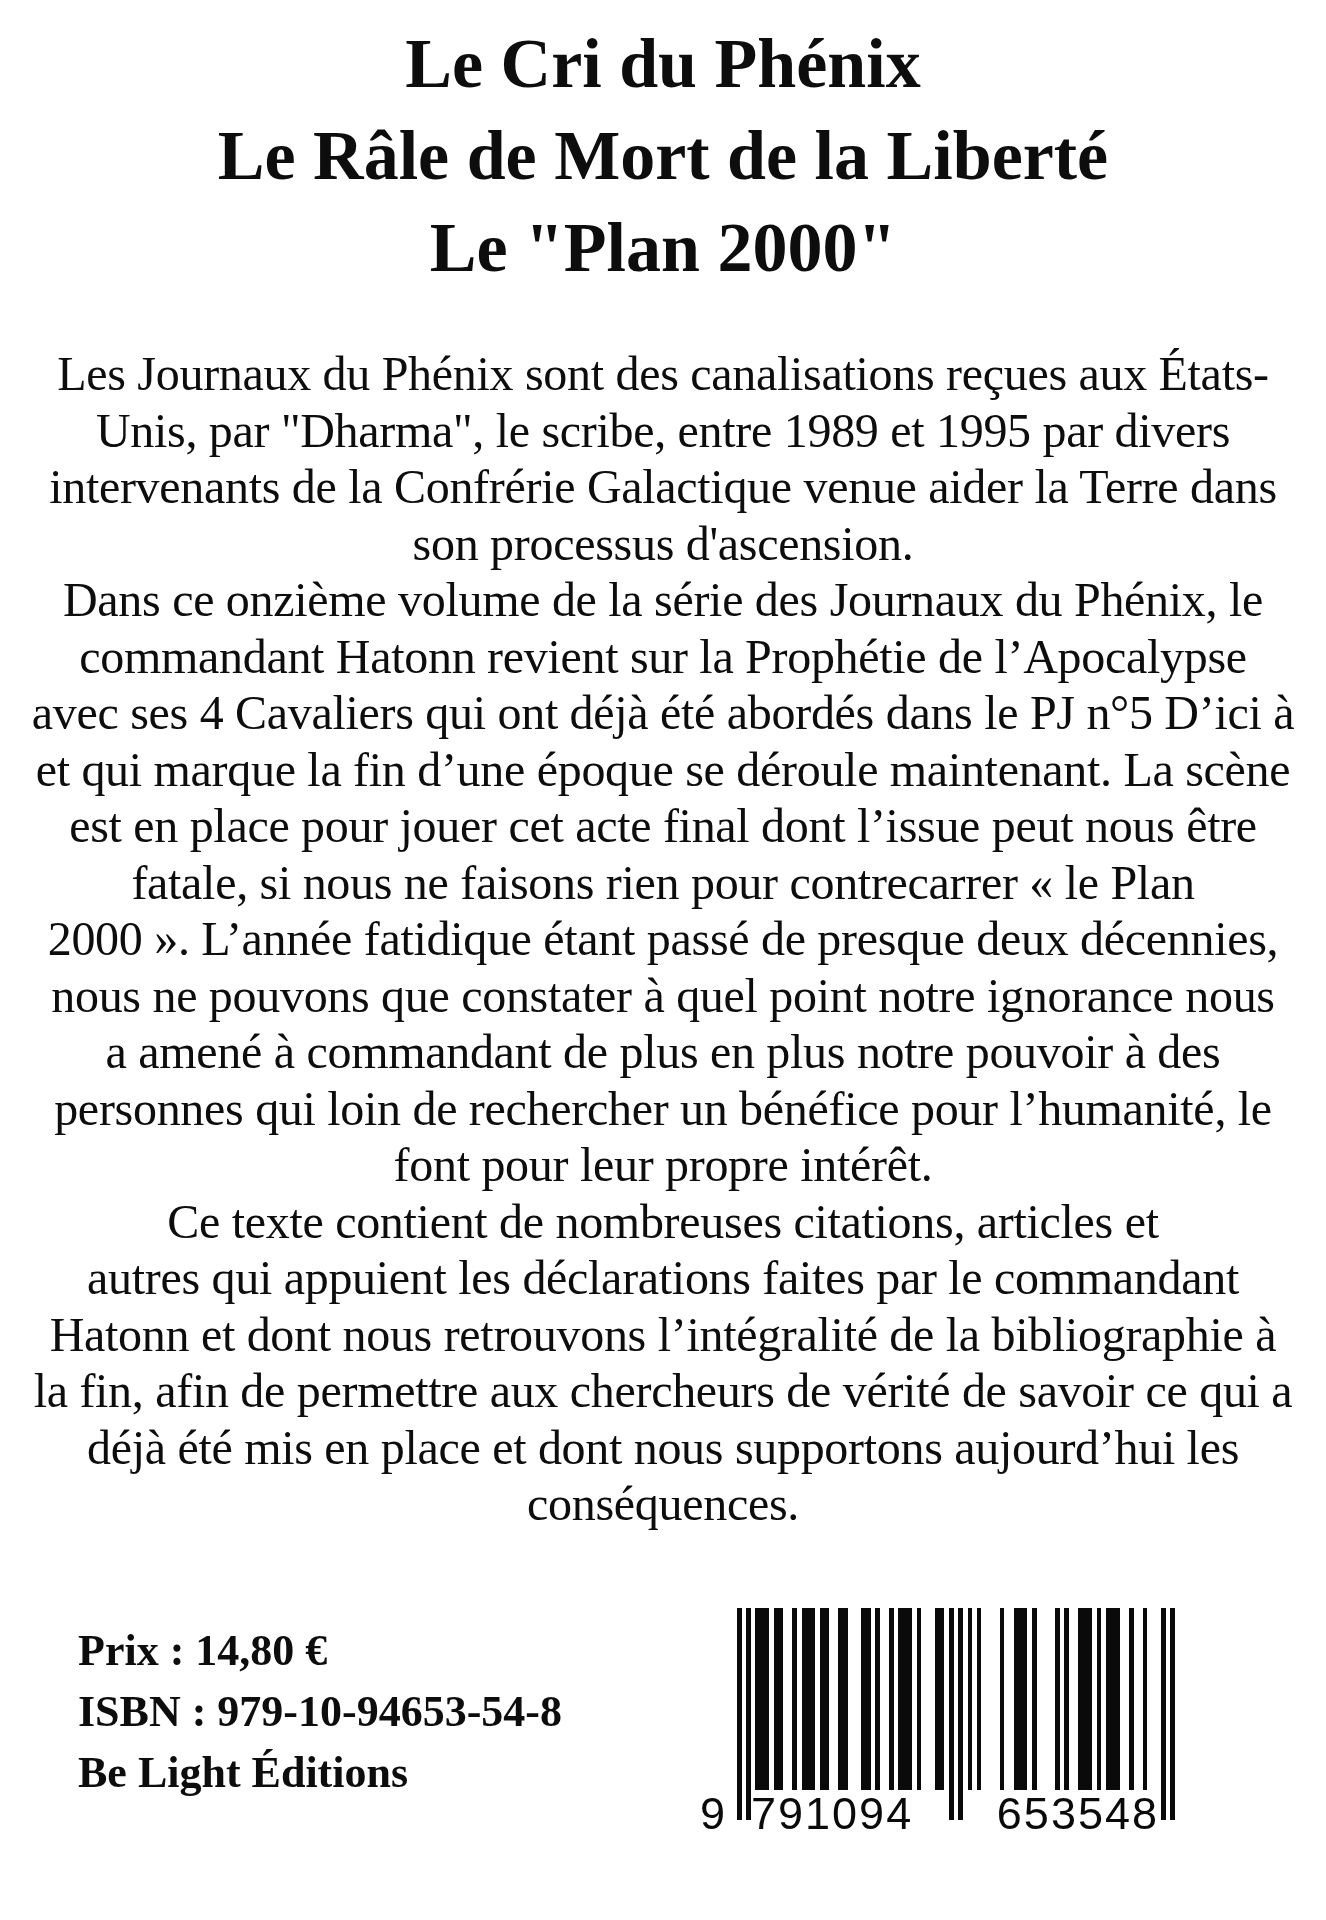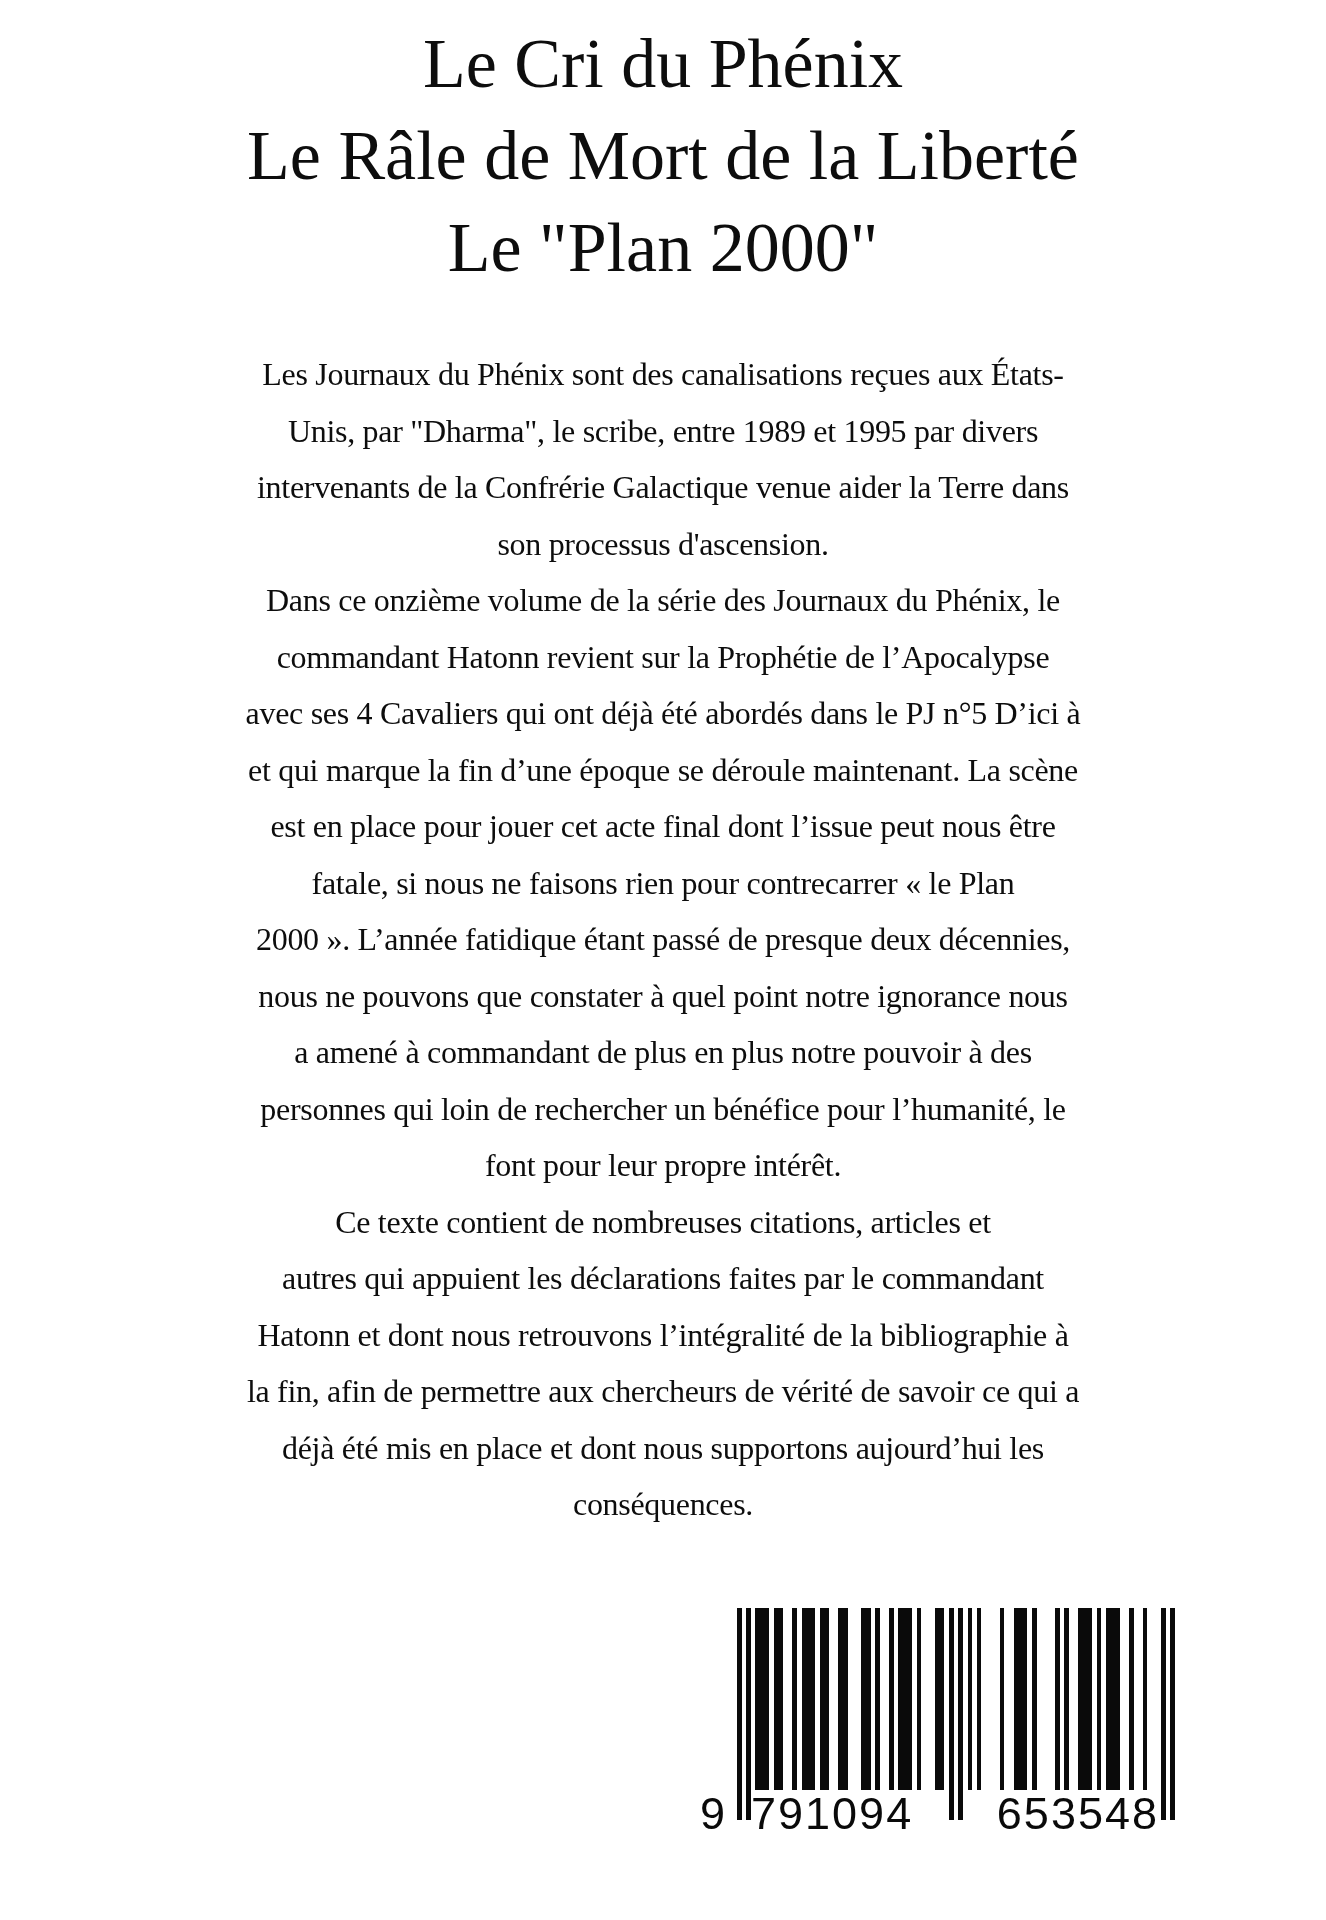--- a/index.html
+++ b/index.html
@@ -17,35 +17,35 @@
   
   .title-block {
     position: absolute;
     top: 18px;
     left: 0;
     width: 100%;
     text-align: center;
   }
   .title-line {
     font-size: 70px;
-    font-weight: 400;
+    font-weight: 700;
     line-height: 92px;
     white-space: nowrap;
   }
 
   
   .description {
     position: absolute;
     top: 346px;
     left: 0;
     width: 100%;
     text-align: center;
   }
   .desc-line {
-    font-size: 32px;
+    font-size: 48px;
     line-height: 56.5px;
     letter-spacing: -0.3px;
     white-space: nowrap;
   }
 
   
   .pub-info {
     position: absolute;
     left: 78px;
     top: 1620px;
@@ -112,20 +112,25 @@
       <div class="desc-line">personnes qui loin de rechercher un bénéfice pour l’humanité, le</div>
       <div class="desc-line">font pour leur propre intérêt.</div>
       <div class="desc-line">Ce texte contient de nombreuses citations, articles et</div>
       <div class="desc-line">autres qui appuient les déclarations faites par le commandant</div>
       <div class="desc-line">Hatonn et dont nous retrouvons l’intégralité de la bibliographie à</div>
       <div class="desc-line">la fin, afin de permettre aux chercheurs de vérité de savoir ce qui a</div>
       <div class="desc-line">déjà été mis en place et dont nous supportons aujourd’hui les</div>
       <div class="desc-line">conséquences.</div>
     </div>
 
+  <div class="pub-info">
+    <div class="pub-line">Prix : 14,80 €</div>
+    <div class="pub-line">ISBN : 979-10-94653-54-8</div>
+    <div class="pub-line">Be Light Éditions</div>
+  </div>
 
   <div class="barcode">
     <svg class="barcode-bars" width="438" height="212" viewBox="0 0 438 212" xmlns="http://www.w3.org/2000/svg">
         <rect x="0.00" y="0" width="4.61" height="212" fill="#0a0a0a"></rect>
         <rect x="9.22" y="0" width="4.61" height="212" fill="#0a0a0a"></rect>
         <rect x="18.44" y="0" width="13.83" height="182" fill="#0a0a0a"></rect>
         <rect x="36.88" y="0" width="9.22" height="182" fill="#0a0a0a"></rect>
         <rect x="55.33" y="0" width="4.61" height="182" fill="#0a0a0a"></rect>
         <rect x="64.55" y="0" width="13.83" height="182" fill="#0a0a0a"></rect>
         <rect x="82.99" y="0" width="9.22" height="182" fill="#0a0a0a"></rect>

